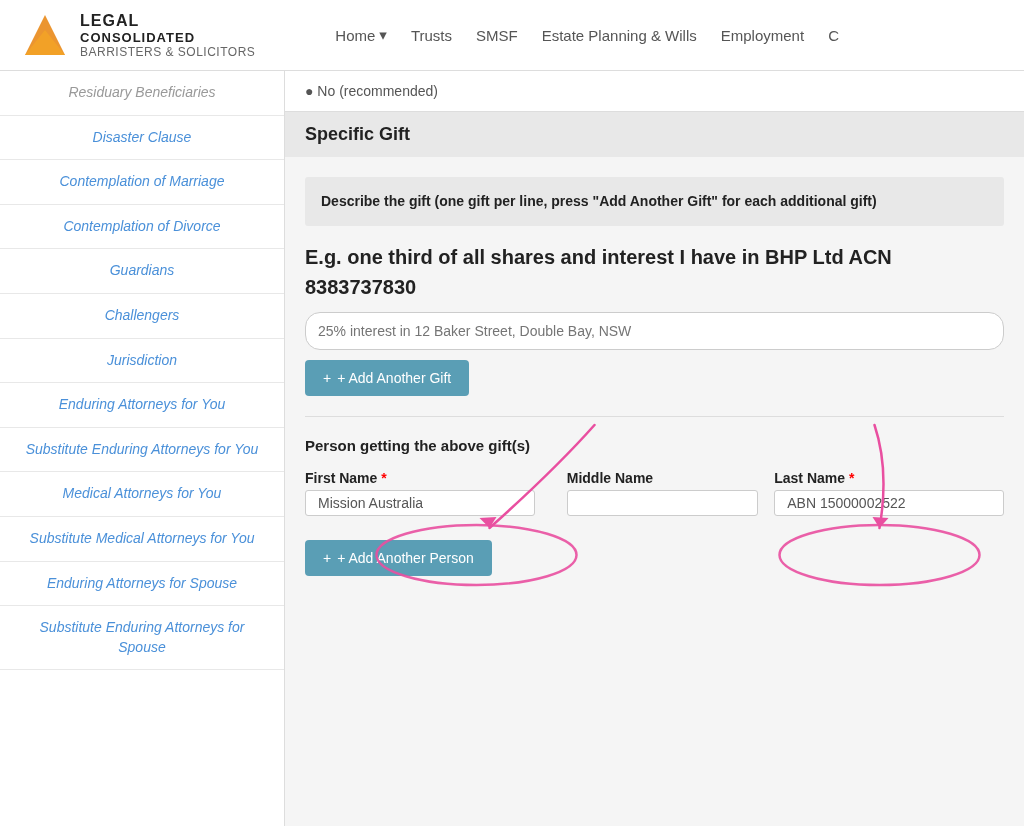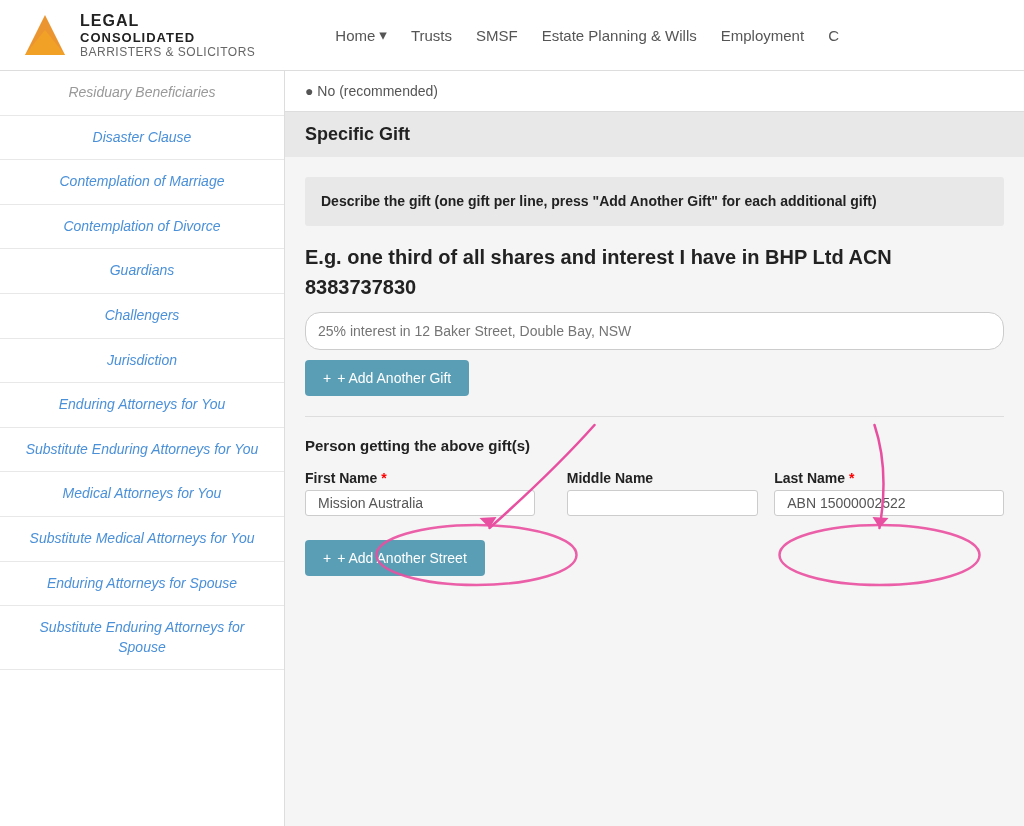--- a/index.html
+++ b/index.html
@@ -335,18 +335,18 @@
 
           <path d="M 560 15 Q 575 60 565 118" fill="none" stroke="#e94fa0" stroke-width="2.5" stroke-linecap="round"></path>
           <polygon points="565,118 558,107 574,108" fill="#e94fa0"></polygon>
         </svg>
 
       </div>
 
       
       <button class="btn-teal" style="margin-top: 8px;">
         <span>+</span>
-        <span>+ Add Another Street</span>
+        <span>+ Add Another Person</span>
       </button>
 
     </div>
   </div>
 </div>
 
 </body></html>

